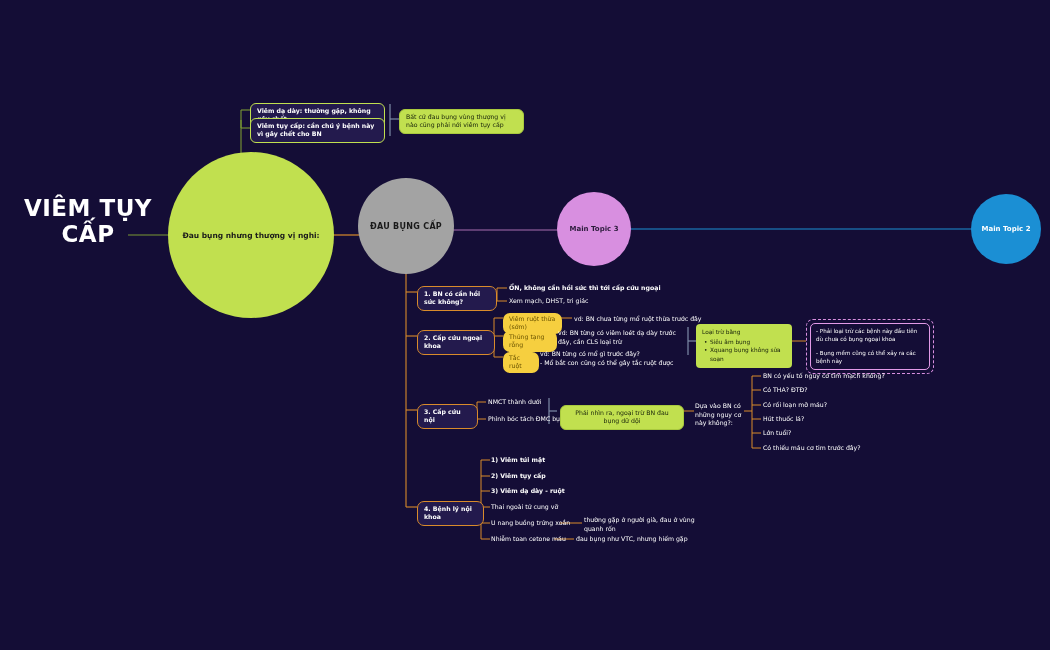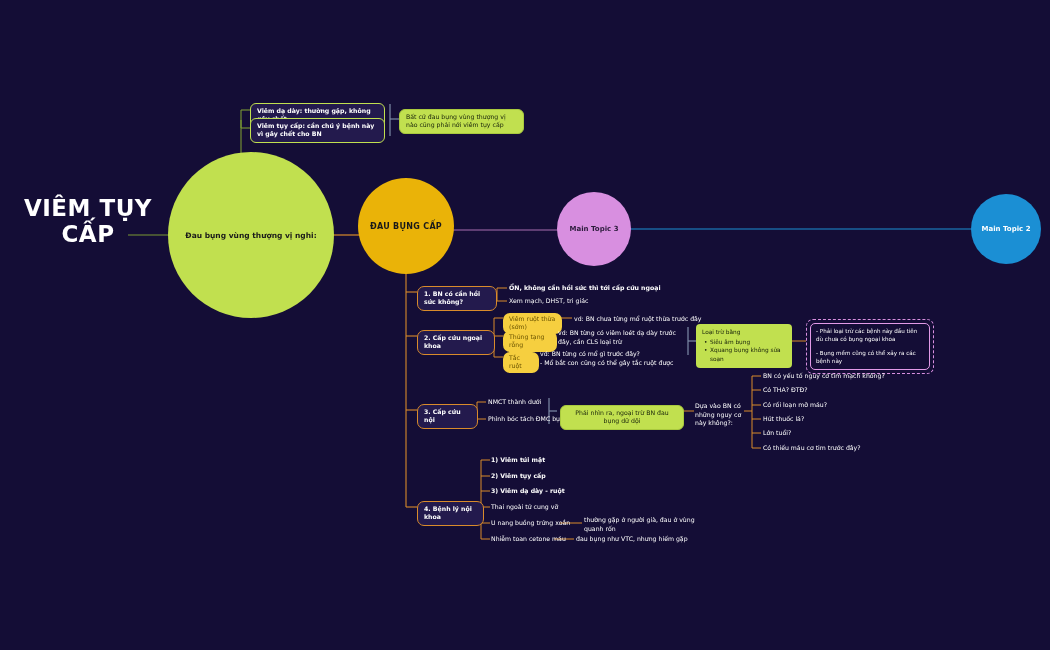--- a/index.html
+++ b/index.html
@@ -27,21 +27,21 @@
     display:flex;align-items:center;justify-content:center;
     text-align:center;
   }
   .c-green{
     left:168px;top:152px;width:166px;height:166px;
     background:#c1e04f;color:#1a1a1a;
     font-size:7.5px;font-weight:700;
   }
   .c-orange{
     left:358px;top:178px;width:96px;height:96px;
-    background:#eab308;color:#1a1a1a;
+    background:#a3a3a3;color:#1a1a1a;
     font-size:8px;font-weight:700;letter-spacing:.3px;
   }
   .c-purple{
     left:557px;top:192px;width:74px;height:74px;
     background:#d88fe0;color:#2b1b3b;
     font-size:7px;font-weight:700;
   }
   .c-blue{
     left:971px;top:194px;width:70px;height:70px;
     background:#1b8fd4;color:#ffffff;
@@ -170,21 +170,21 @@
     <path d="M 481 507 L 490 507" stroke="#d98b2b" stroke-width="1" fill="none"></path>
     <path d="M 481 523 L 490 523" stroke="#d98b2b" stroke-width="1" fill="none"></path>
     <path d="M 481 539 L 490 539" stroke="#d98b2b" stroke-width="1" fill="none"></path>
     <line x1="560" y1="523" x2="582" y2="523" stroke="#d98b2b" stroke-width="1"></line>
     <line x1="554" y1="539" x2="574" y2="539" stroke="#d98b2b" stroke-width="1"></line>
   </svg>
 
   <div class="node root-title">VIÊM TỤY CẤP</div>
 
   <div class="node circle c-green">
-    <span>Đau bụng vùng thượng vị nghi:</span>
+    <span>Đau bụng nhưng thượng vị nghi:</span>
   </div>
   <div class="node circle c-orange">
     <span>ĐAU BỤNG CẤP</span>
   </div>
   <div class="node circle c-purple">
     <span>Main Topic 3</span>
   </div>
   <div class="node circle c-blue">
     <span>Main Topic 2</span>
   </div>

